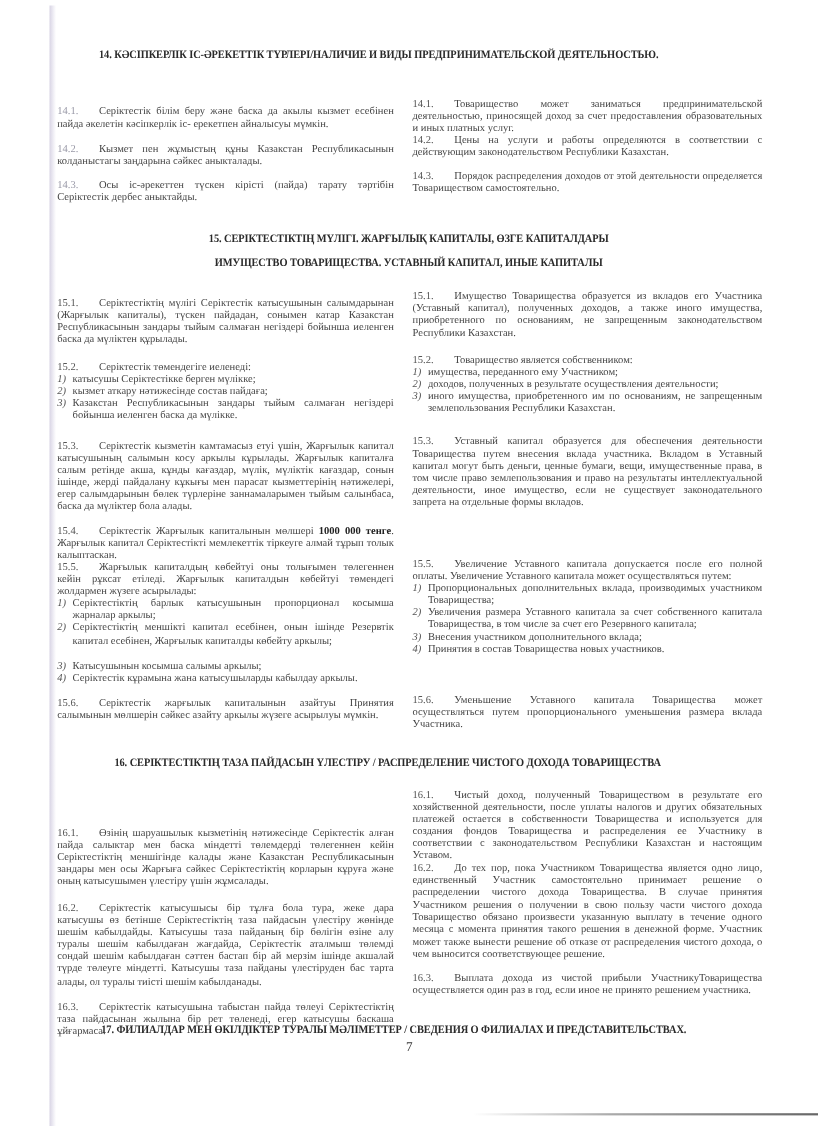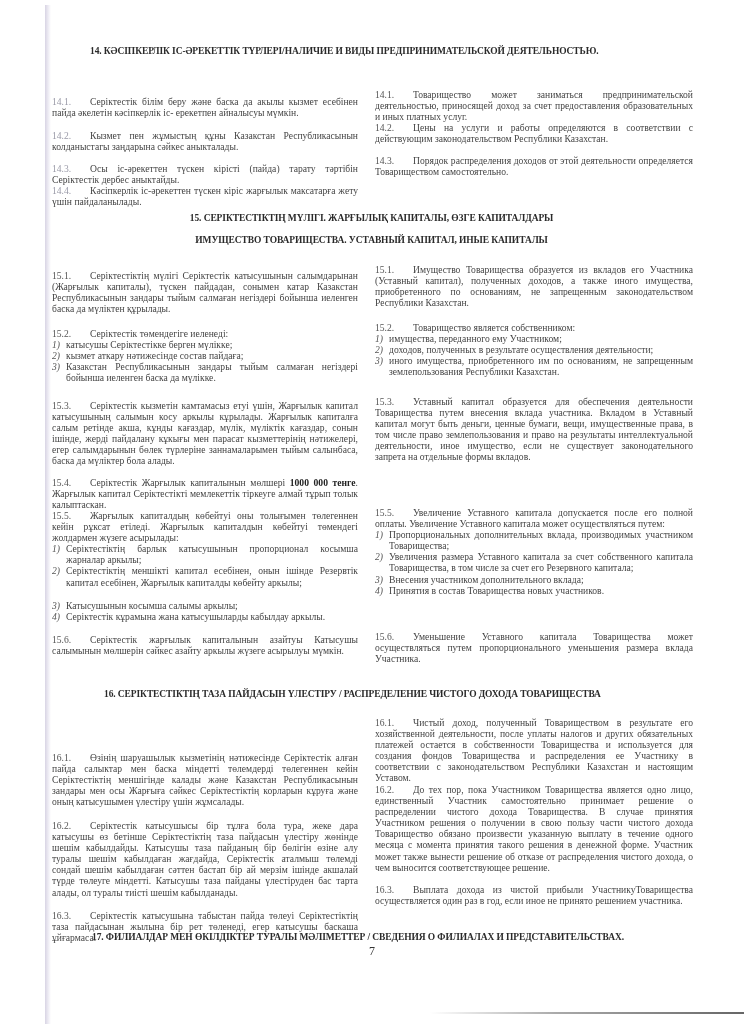--- a/index.html
+++ b/index.html
@@ -45,21 +45,20 @@
 <div class="scan-edge"></div>
 
 <div class="page">
 
   <div class="heading" style="left:90px; top:45px;">14.   КӘСІПКЕРЛІК ІС-ӘРЕКЕТТІК ТҮРЛЕРІ/НАЛИЧИЕ И ВИДЫ ПРЕДПРИНИМАТЕЛЬСКОЙ ДЕЯТЕЛЬНОСТЬЮ.</div>
 
   <div class="col left" style="top:96px; height:110px;">
     <p class="p" style="top:0;"><span class="num shade">14.1.</span><span>Серіктестік білім беру және баска да акылы кызмет есебінен пайда әкелетін кәсіпкерлік іс- ерекетпен айналысуы мүмкін.</span></p>
     <p class="p" style="top:34px;"><span class="num shade">14.2.</span><span>Кызмет пен жұмыстың құны Казакстан Республикасынын колданыстагы заңдарына сәйкес аныкталады.</span></p>
     <p class="p" style="top:67px;"><span class="num shade">14.3.</span><span>Осы іс-әрекеттен түскен кірісті (пайда) тарату тәртібін Серіктестік дербес аныктайды.</span></p>
-    <p class="p" style="top:89px;"><span class="num shade">14.4.</span><span>Кәсіпкерлік іс-әрекеттен түскен кіріс жарғылык максатарға жету үшін пайдаланылады.</span></p>
   </div>
 
   <div class="col right" style="top:89px; height:110px;">
     <p class="p" style="top:0;"><span class="num">14.1.</span><span>Товарищество может заниматься предпринимательской деятельностью, приносящей доход за счет предоставления образовательных и иных платных услуг.</span></p>
     <p class="p" style="top:33px;"><span class="num">14.2.</span><span>Цены на услуги и работы определяются в соответствии с действующим законодательством Республики Казахстан.</span></p>
     <p class="p" style="top:66px;"><span class="num">14.3.</span><span>Порядок распределения доходов от этой деятельности определяется Товариществом самостоятельно.</span></p>
   </div>
 
   <div class="heading center" style="top:212px;"><span>15. СЕРІКТЕСТІКТІҢ МҮЛІГІ. ЖАРҒЫЛЫҚ КАПИТАЛЫ, ӨЗГЕ КАПИТАЛДАРЫ</span></div>
   <div class="heading center" style="top:234px;"><span>ИМУЩЕСТВО ТОВАРИЩЕСТВА. УСТАВНЫЙ КАПИТАЛ, ИНЫЕ КАПИТАЛЫ</span></div>
@@ -95,21 +94,21 @@
         </div>
       <div class="li" style="margin-top:12px;">
           <span class="n">3)</span>
           <span class="t">Катысушынын косымша салымы аркылы;</span>
         </div>
       <div class="li">
           <span class="n">4)</span>
           <span class="t">Серіктестік кұрамына жана катысушыларды кабылдау аркылы.</span>
         </div>
     </div>
-    <p class="p" style="top:364px;"><span class="num">15.6.</span><span>Серіктестік жарғылык капиталынын азайтуы Катысушы салымынын мөлшерін сәйкес азайту аркылы жүзеге асырылуы мүмкін.</span></p>
+    <p class="p" style="top:364px;"><span class="num">15.6.</span><span>Серіктестік жарғылык капиталынын азайтуы Принятия салымынын мөлшерін сәйкес азайту аркылы жүзеге асырылуы мүмкін.</span></p>
   </div>
 
   <div class="col right" style="top:264px; height:400px;">
     <p class="p" style="top:0;"><span class="num">15.1.</span><span>Имущество Товарищества образуется из вкладов его Участника (Уставный капитал), полученных доходов, а также иного имущества, приобретенного по основаниям, не запрещенным законодательством Республики Казахстан.</span></p>
     <div class="p" style="top:58px;">
       <div><span class="num">15.2.</span><span>Товарищество является собственником:</span></div>
       <div class="li">
           <span class="n">1)</span>
           <span class="t">имущества, переданного ему Участником;</span>
         </div>

